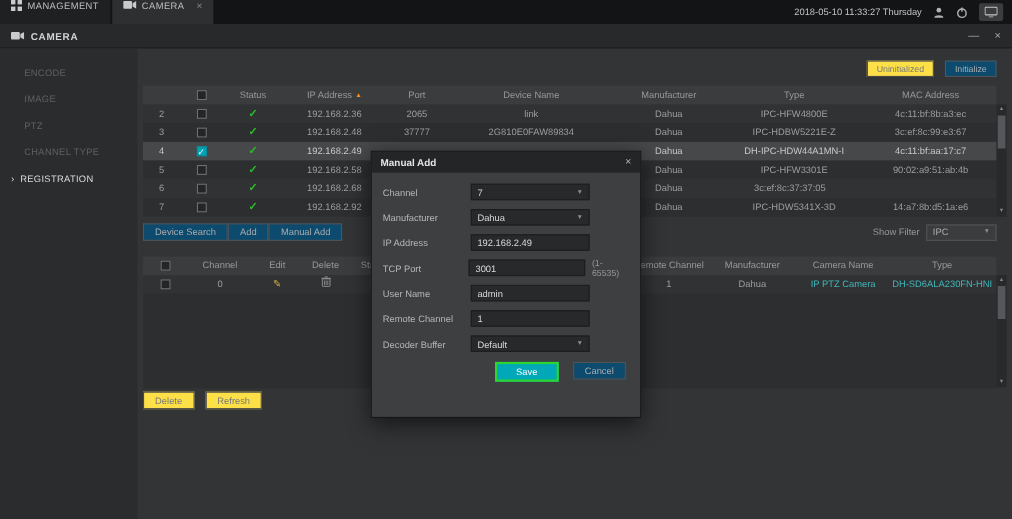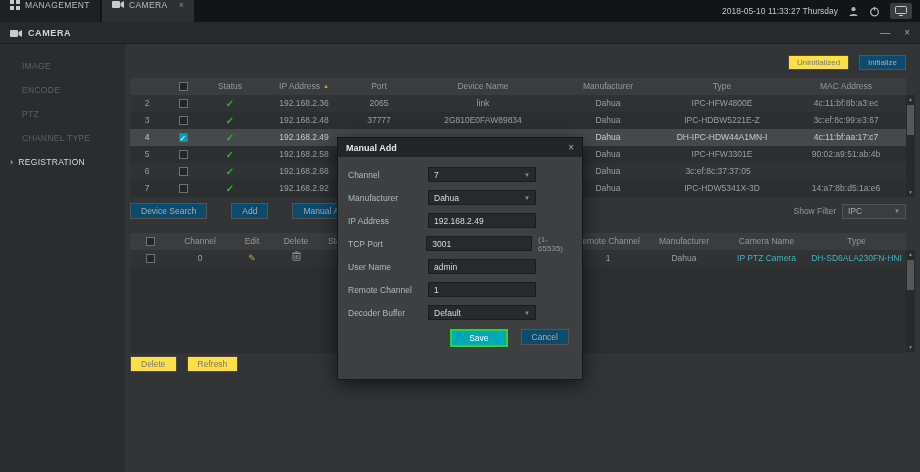--- a/index.html
+++ b/index.html
@@ -56,21 +56,21 @@
 
   .table1{position:absolute;left:130px;top:78px;width:776px}
   .table2{position:absolute;left:130px;top:233px;width:776px;height:120px;background:#2c2e30}
 
   
   .btn{display:inline-flex;align-items:center;justify-content:center;background:#0c4a6e;border:1px solid #525456;color:#aaacae;font-size:8.5px;height:16px;padding:0 10px;white-space:nowrap}
   .btn.small{height:15px;font-size:8px;padding:0 8px}
   .btn.dim{color:#76787a;border-color:#46484a;background:#fde047}
 
   .init-actions{position:absolute;left:130px;top:55px;width:776px;display:flex;justify-content:flex-end;gap:10px}
-  .mid-actions{position:absolute;left:130px;top:203px;width:776px;display:flex;gap:24px;align-items:center}
+  .mid-actions{position:absolute;left:130px;top:203px;width:776px;display:flex;gap:0;align-items:center}
   .filter{margin-left:auto;display:flex;align-items:center;gap:6px;font-size:8.5px;color:#96989a}
   .filter-box{width:64px;height:15px;border:1px solid #525456;background:#3a3c3e;display:flex;align-items:center;justify-content:space-between;padding:0 5px;font-size:8.5px;color:#aaacae}
   .caret{font-size:6px;color:#8a8c8e}
   .bottom-actions{position:absolute;left:130px;top:356px;display:flex;gap:10px}
 
   
   .sbar{position:absolute;width:9px;background:#28292b;display:flex;flex-direction:column;align-items:center}
   .sb-arrow{font-size:5px;color:#85878a;height:9px;line-height:9px}
   .sb-thumb{width:7px;flex:0 0 30px;background:#55575a;margin-top:1px}
   .sb-track{flex:1}
@@ -149,22 +149,22 @@
         </svg>
     </span>
     <span class="t-title">CAMERA</span>
     <div class="win-btns">
       <span>—</span>
       <span>×</span>
     </div>
   </div>
 
   <div class="sidebar">
+    <div class="side-item">ENCODE</div>
     <div class="side-item">IMAGE</div>
-    <div class="side-item">ENCODE</div>
     <div class="side-item">PTZ</div>
     <div class="side-item">CHANNEL TYPE</div>
     <div class="side-item active"><span class="chev">›</span><span>REGISTRATION</span></div>
   </div>
 
   <div class="init-actions">
     <span class="btn small dim">Uninitialized</span>
     <span class="btn small">Initialize</span>
   </div>
 

